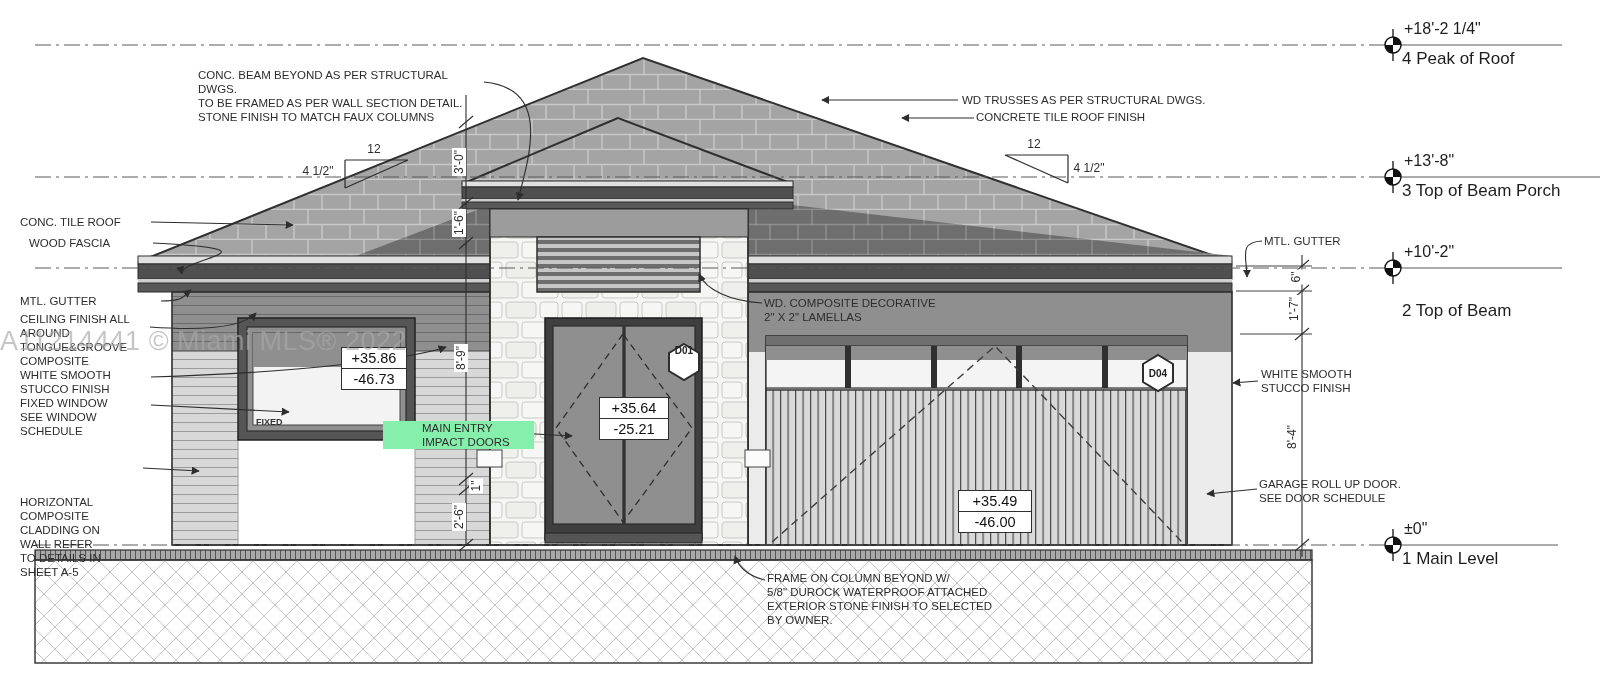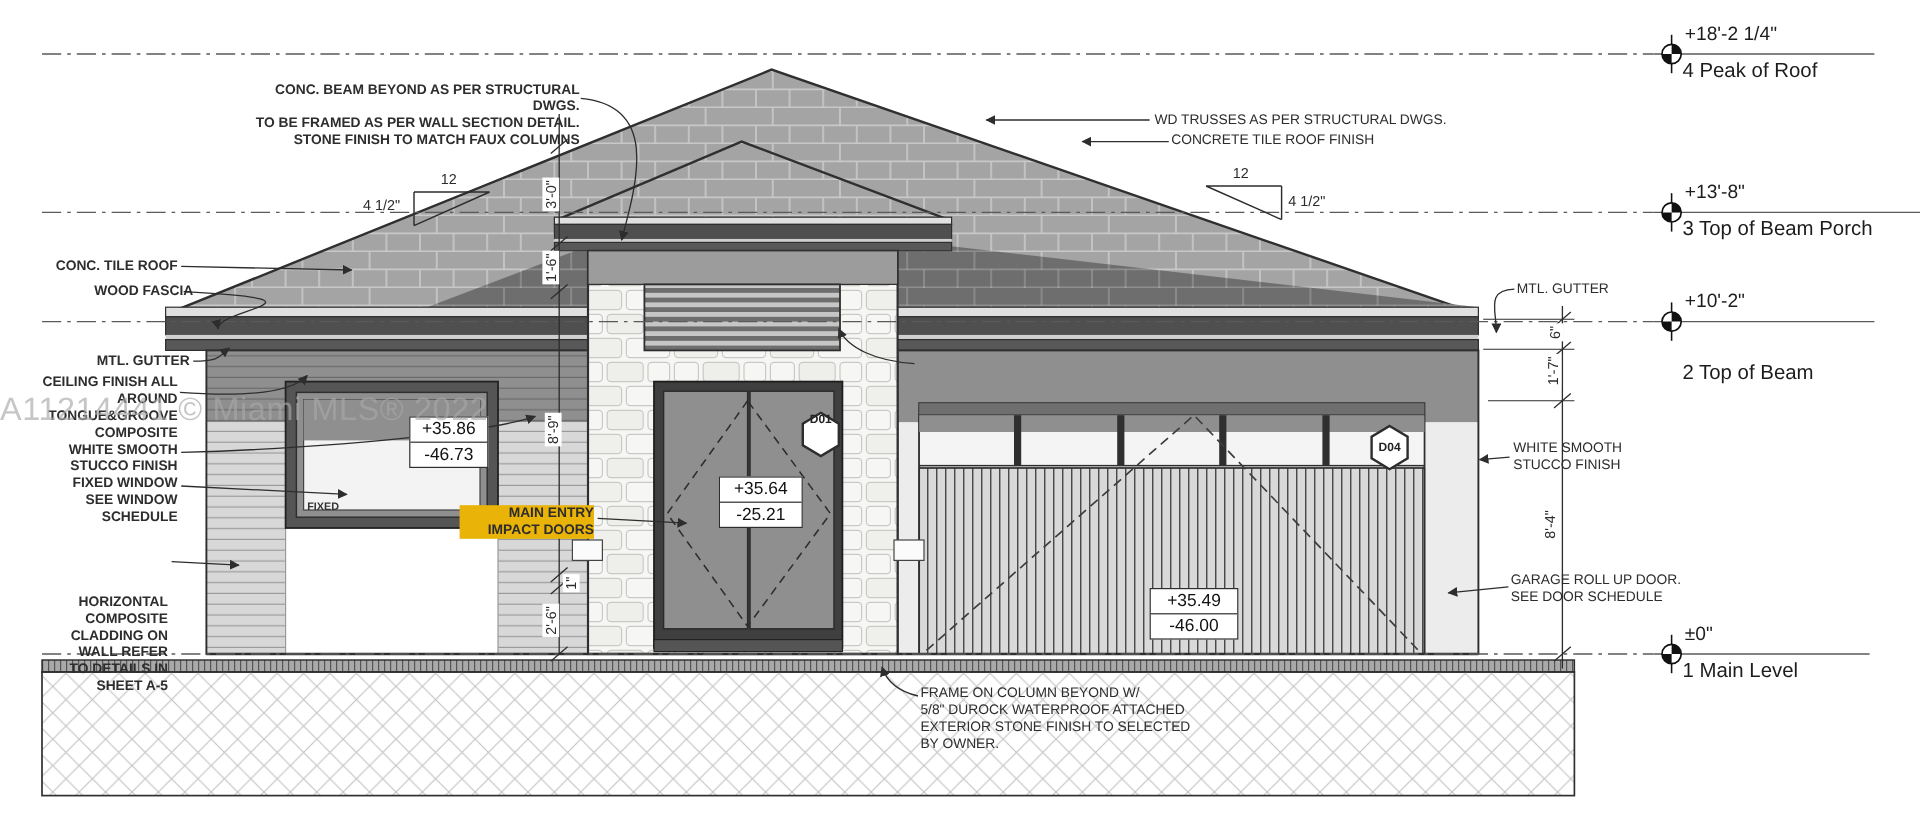--- a/index.html
+++ b/index.html
@@ -1,20 +1,20 @@
 <!DOCTYPE html>
 <html><head>
 <meta charset="utf-8">
 <style>
   html,body{margin:0;padding:0;background:#fff;}
   #stage{position:relative;width:1600px;height:689px;background:#ffffff;overflow:hidden;
          font-family:"Liberation Sans",sans-serif;color:#2d2d2d;}
   #draw{position:absolute;left:0;top:0;}
   .ann{position:absolute;font-size:11.5px;line-height:1.22;white-space:pre-line;color:#2d2d2d;}
-  .r{text-align:right;font-weight:bold;}
+  .r{text-align:left;}
   .dim{position:absolute;font-size:12px;color:#2d2d2d;background:#fff;padding:0 2px;
        transform:translate(-50%,-50%) rotate(-90deg);white-space:nowrap;}
   .slope{position:absolute;font-size:12px;color:#2d2d2d;transform:translate(-50%,-50%);white-space:nowrap;}
   .lvl-val{position:absolute;font-size:16px;color:#1d1d1d;white-space:nowrap;}
   .lvl-name{position:absolute;font-size:17px;color:#1d1d1d;white-space:nowrap;}
   .vbox{position:absolute;border:1.5px solid #2e2e2e;background:#fff;text-align:center;
         font-size:14.5px;color:#111;}
   .vbox .cell{padding:2px 4px;}
   .vbox .cell:first-child{border-bottom:1.5px solid #2e2e2e;}
   .tag{position:absolute;font-size:10px;font-weight:bold;color:#222;
@@ -252,22 +252,24 @@
 STUCCO FINISH</div>
 <div class="ann r" style="left:20px;top:396px;width:128px;">FIXED WINDOW
 SEE WINDOW
 SCHEDULE</div>
 <div class="ann r" style="left:20px;top:451px;width:120px;margin-top:44px;">HORIZONTAL
 COMPOSITE
 CLADDING ON
 WALL REFER
 TO DETAILS IN
 SHEET A-5</div>
-<div class="ann r" style="left:383px;top:421px;width:112px;background:#eab308;">MAIN ENTRY
+<div class="ann r" style="left:383px;top:421px;width:112px;background:#86efac;padding-left:39px;">MAIN ENTRY
 IMPACT DOORS</div>
+<div class="ann" style="left:764px;top:296px;">WD. COMPOSITE DECORATIVE
+2" X 2" LAMELLAS</div>
 <div class="ann" style="left:767px;top:571px;">FRAME ON COLUMN BEYOND W/
 5/8" DUROCK WATERPROOF ATTACHED
 EXTERIOR STONE FINISH TO SELECTED
 BY OWNER.</div>
 <div class="ann" style="left:1264px;top:234px;">MTL. GUTTER</div>
 <div class="ann" style="left:1261px;top:367px;">WHITE SMOOTH
 STUCCO FINISH</div>
 <div class="ann" style="left:1259px;top:477px;">GARAGE ROLL UP DOOR.
 SEE DOOR SCHEDULE</div>
 <div class="fixedtag" style="left:256px;top:417px;">FIXED</div>

